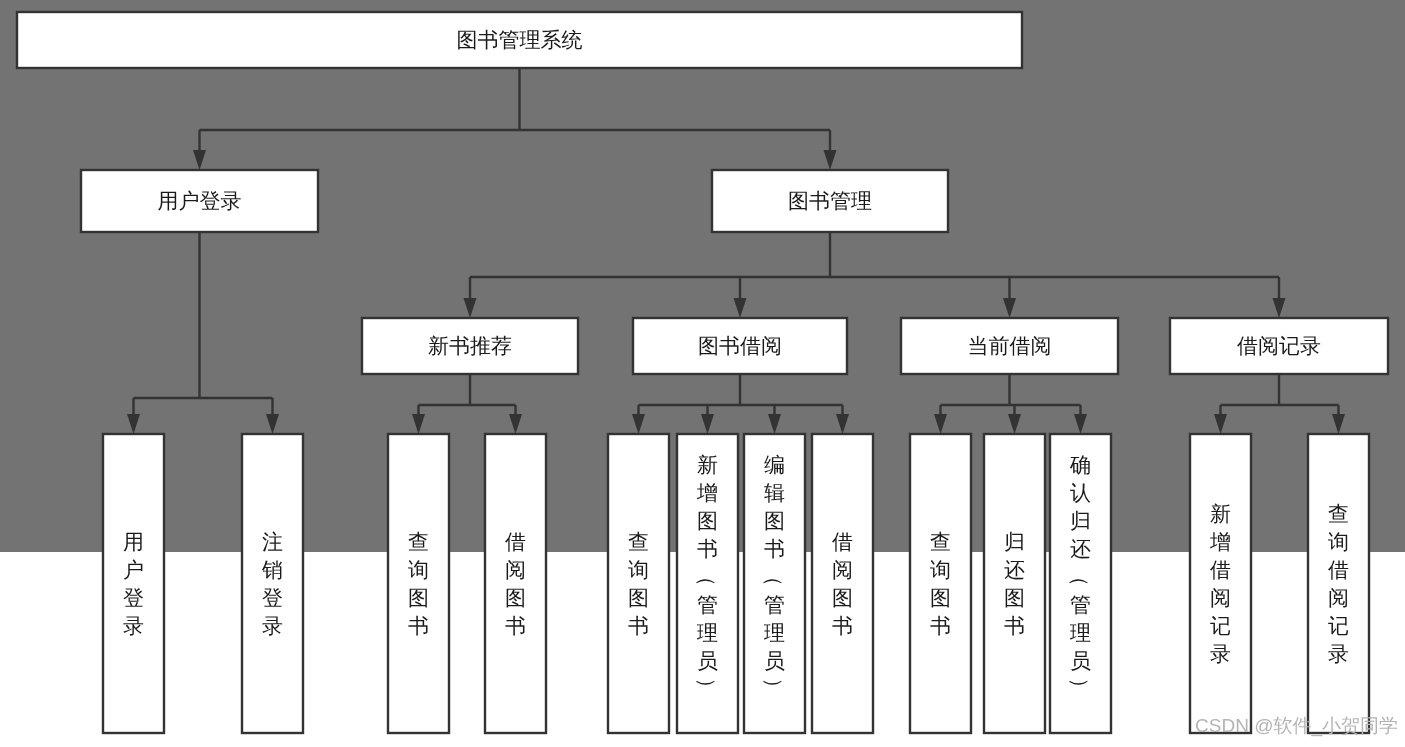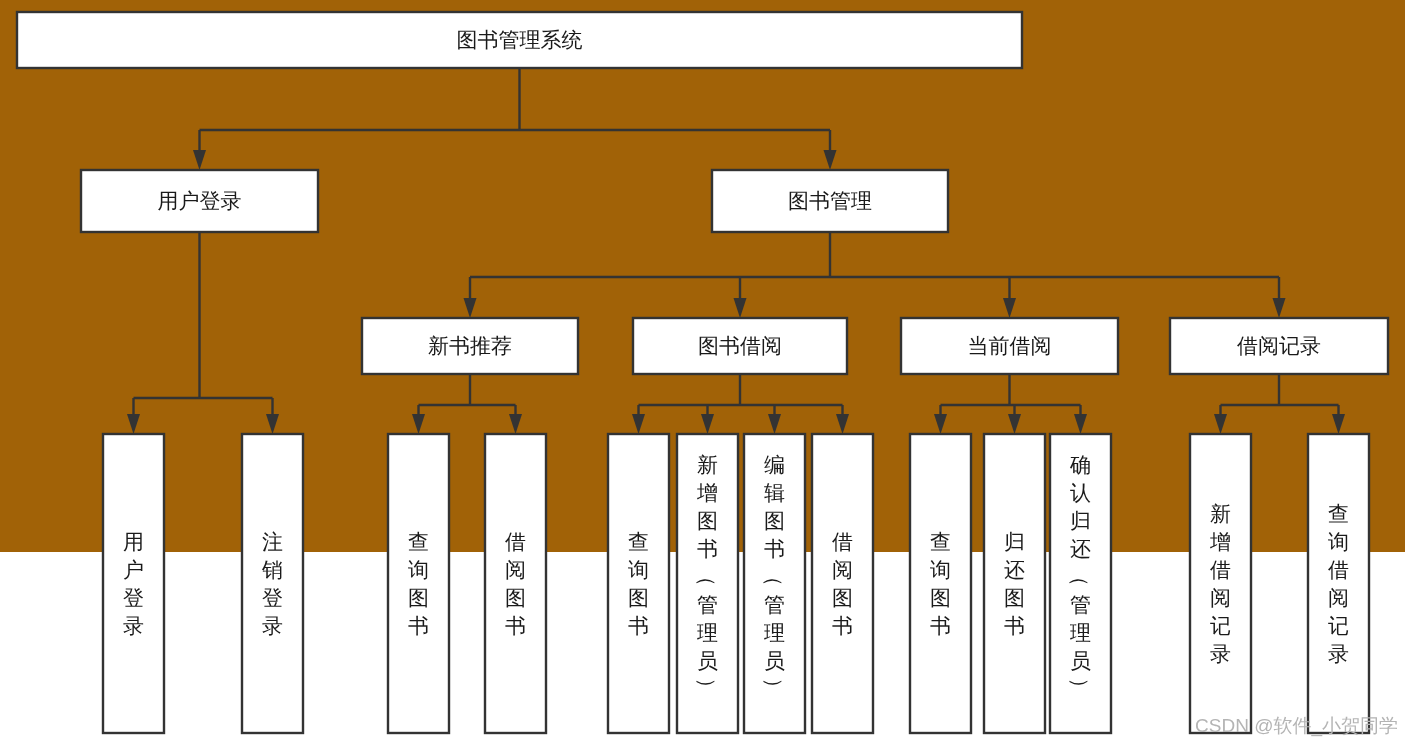--- a/index.html
+++ b/index.html
@@ -12,21 +12,21 @@
     width: 1405px;
     height: 747px;
     font-family: "Liberation Sans", "DejaVu Sans", sans-serif;
     overflow: hidden;
     position: relative;
   }
   #diagram-root {
     position: relative;
     width: 1405px;
     height: 552px;
-    background: #a16207;
+    background: #737373;
     text-align: center;
   }
   svg#flow-svg {
     position: absolute;
     left: 0;
     top: 0;
     width: 1405px;
     height: 747px;
     display: block;
   }

